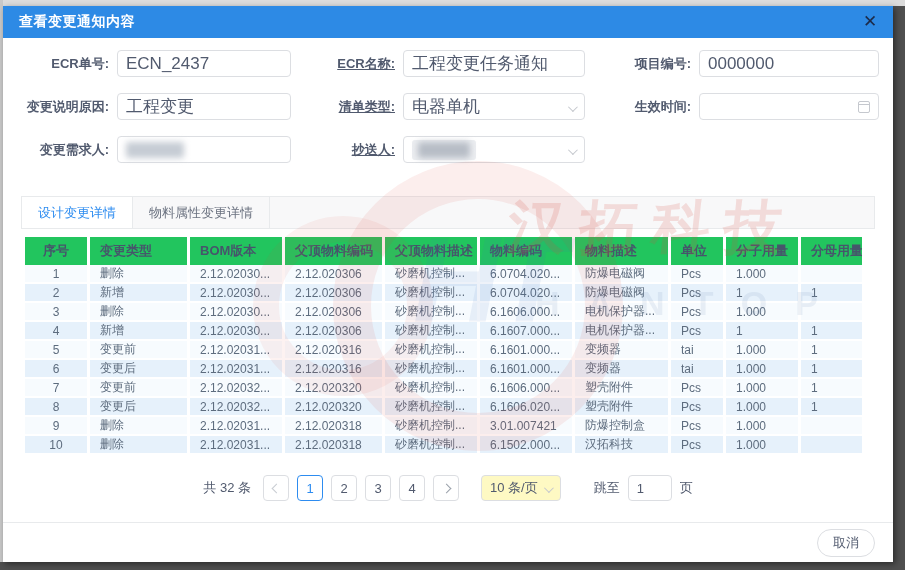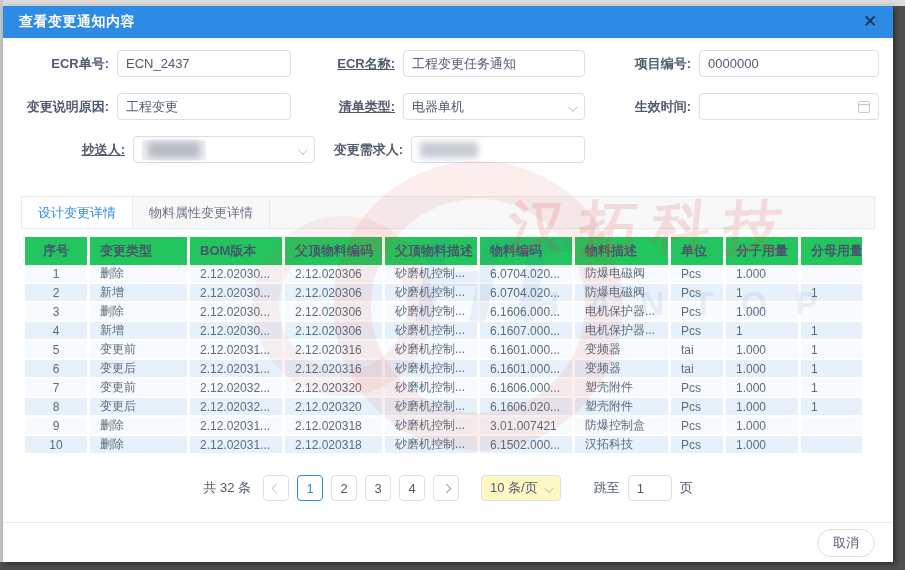--- a/index.html
+++ b/index.html
@@ -23,21 +23,21 @@
   
   .form-area { padding:12px 14px 0 18px; }
   .form-row { display:flex; align-items:center; height:27px; margin-bottom:16px; }
   .flabel { font-size:13px; color:#515a6e; font-weight:bold; text-align:right;
     margin-right:8px; white-space:nowrap; }
   .fg1 .flabel { width:88px; } .fg1 .fctl { width:174px; }
   .fg2 .flabel { width:104px;text-decoration:underline; } .fg2 .fctl { width:182px; }
   .fg3 .flabel { width:106px; } .fg3 .fctl { width:180px; }
   .fgroup { display:flex; align-items:center; }
   .fctl { height:27px; border:1px solid #dcdee2; border-radius:4px; background:#fff;
-    font-size:13px; color:#515a6e; padding:0 8px; display:flex; align-items:center;
+    font-size:17px; color:#515a6e; padding:0 8px; display:flex; align-items:center;
     position:relative; }
   input.fctl { outline:none; display:block; }
   .chevron { position:absolute; right:9px; top:11px; width:7px; height:7px;
     border-right:1.5px solid #c5c8ce; border-bottom:1.5px solid #c5c8ce;
     transform:rotate(45deg) translateY(-2px); }
   .cal-icon { position:absolute; right:8px; top:7px; width:12px; height:12px;
     border:1px solid #c5c8ce; border-radius:2px; }
   .cal-icon::before { content:""; position:absolute; left:0; right:0; top:2px;
     height:1px; background:#c5c8ce; }
   .blur-bar { height:16px; border-radius:2px; background:#b7bdc6; filter:blur(3px); }
@@ -155,33 +155,33 @@
       <div class="fgroup fg3">
         <span class="flabel">生效时间:</span>
         <div class="fctl">
           <span></span>
           <span class="cal-icon"></span>
         </div>
       </div>
     </div>
 
     <div class="form-row">
+      <div class="fgroup fg1">
+        <span class="flabel">变更需求人:</span>
+        <div class="fctl">
+          <span class="blur-bar" style="width:58px;background:#c6ccd4;"></span>
+        </div>
+      </div>
       <div class="fgroup fg2">
         <span class="flabel">抄送人:</span>
         <div class="fctl">
           <span class="tag">
             <span class="blur-bar" style="width:52px;"></span>
           </span>
           <span class="chevron"></span>
-        </div>
-      </div>
-      <div class="fgroup fg1">
-        <span class="flabel">变更需求人:</span>
-        <div class="fctl">
-          <span class="blur-bar" style="width:58px;background:#c6ccd4;"></span>
         </div>
       </div>
     </div>
   </div>
 
   <div class="tabbar">
     <div class="tab active">设计变更详情</div>
     <div class="tab">物料属性变更详情</div>
   </div>
 

